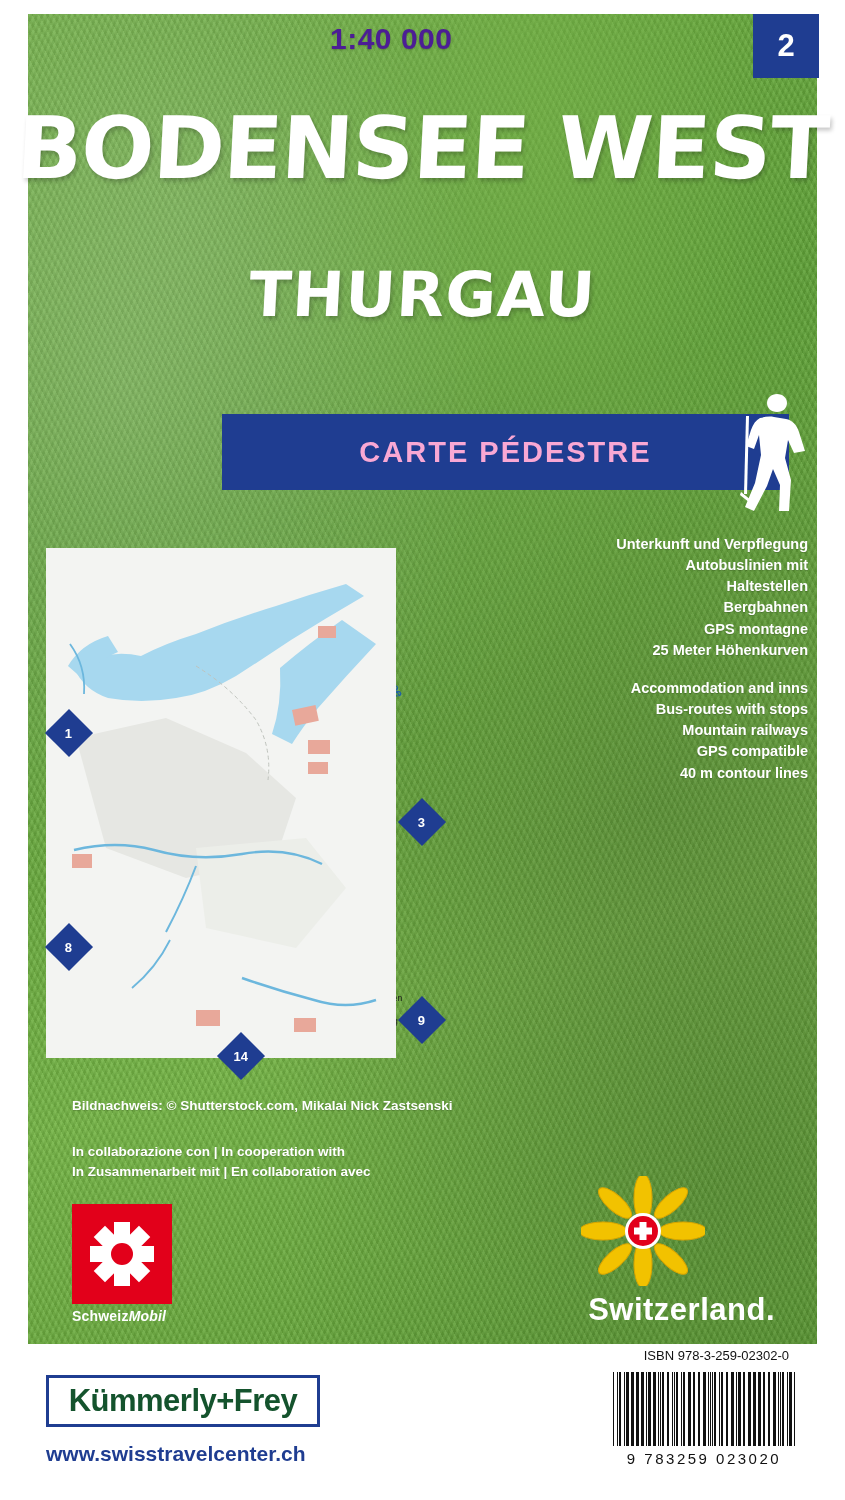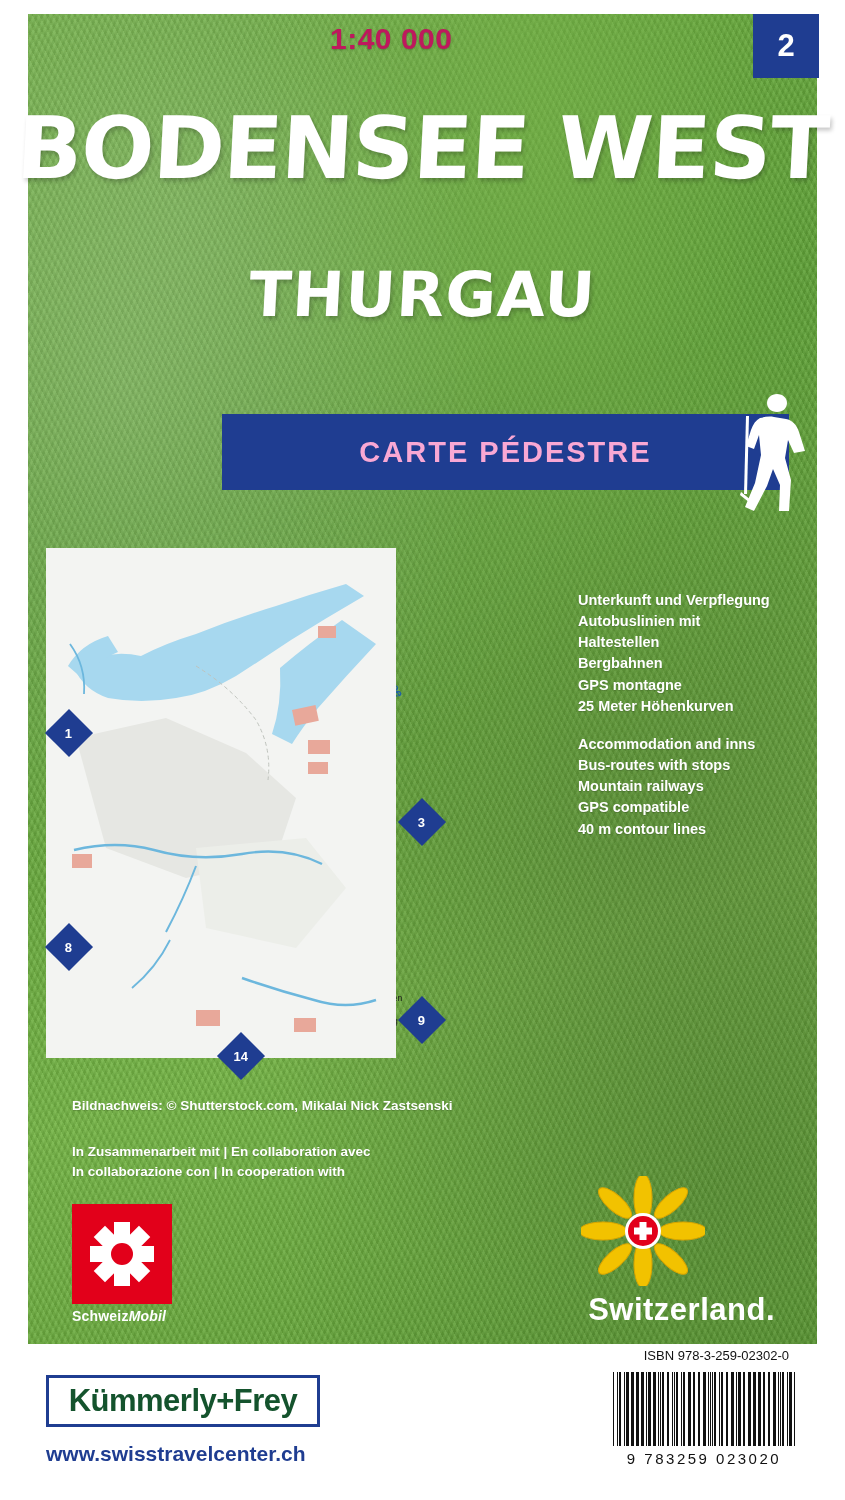--- a/index.html
+++ b/index.html
@@ -31,21 +31,21 @@
     background:
       radial-gradient(ellipse at 12% 28%, rgba(255,255,255,0.13), rgba(0,0,0,0) 38%),
       radial-gradient(ellipse at 65% 8%, rgba(120,180,70,0.45), rgba(0,0,0,0) 42%),
       radial-gradient(ellipse at 88% 88%, rgba(0,0,0,0.10), rgba(0,0,0,0) 45%);
     pointer-events:none;
   }
 
   
   .scale {
     position: absolute; left: 330px; top: 22px;
-    color: #be185d; font-size: 30px; font-weight: bold;
+    color: #4c1d95; font-size: 30px; font-weight: bold;
     letter-spacing: 0.5px;
     text-shadow: 0 1px 2px rgba(0,0,0,0.25);
     z-index: 5;
   }
   .sheet-no {
     position: absolute; right: 26px; top: 14px;
     width: 66px; height: 64px;
     background: #1f3d91;
     color: #fff; font-size: 31px; font-weight: bold;
     display:flex; align-items:center; justify-content:center;
@@ -121,22 +121,23 @@
     position:absolute; width:34px; height:34px;
     background:#1f3d91; color:#fff; font-weight:bold; font-size:13px;
     display:flex; align-items:center; justify-content:center;
     transform: rotate(45deg);
     z-index: 9;
   }
   .tab span { transform: rotate(-45deg); }
 
   
   .features {
-    position:absolute; left: 578px; top: 590px; width: 230px;
+    position:absolute; left: 578px; top: 534px; width: 230px;
     z-index: 6;
+    text-align: right;
   }
   .feat-group { margin-bottom: 17px; }
   .feat-group div {
     color:#fff; font-size:14.5px; font-weight:bold; line-height:1.46;
     text-shadow: 0 1px 1px rgba(0,0,0,0.18);
   }
 
   
   .credit {
     position:absolute; left:72px; top:1098px;
@@ -412,22 +413,22 @@
     <div>Accommodation and inns</div>
     <div>Bus-routes with stops</div>
     <div>Mountain railways</div>
     <div>GPS compatible</div>
     <div>40 m contour lines</div>
   </div>
 </div>
 
 <div class="credit">Bildnachweis: © Shutterstock.com, Mikalai Nick Zastsenski</div>
 <div class="collab">
+  <div>In collaborazione con | In cooperation with</div>
   <div>In Zusammenarbeit mit | En collaboration avec</div>
-  <div>In collaborazione con | In cooperation with</div>
 </div>
 
 <div class="sm-logo">
   <svg viewBox="0 0 100 100" width="100" height="100">
     <rect width="100" height="100" fill="#e2001a"></rect>
     <g fill="#ffffff">
       <rect x="42" y="18" width="16" height="64"></rect>
       <rect x="18" y="42" width="64" height="16"></rect>
       <rect x="42" y="18" width="16" height="64" transform="rotate(45 50 50)"></rect>
       <rect x="18" y="42" width="64" height="16" transform="rotate(45 50 50)"></rect>

